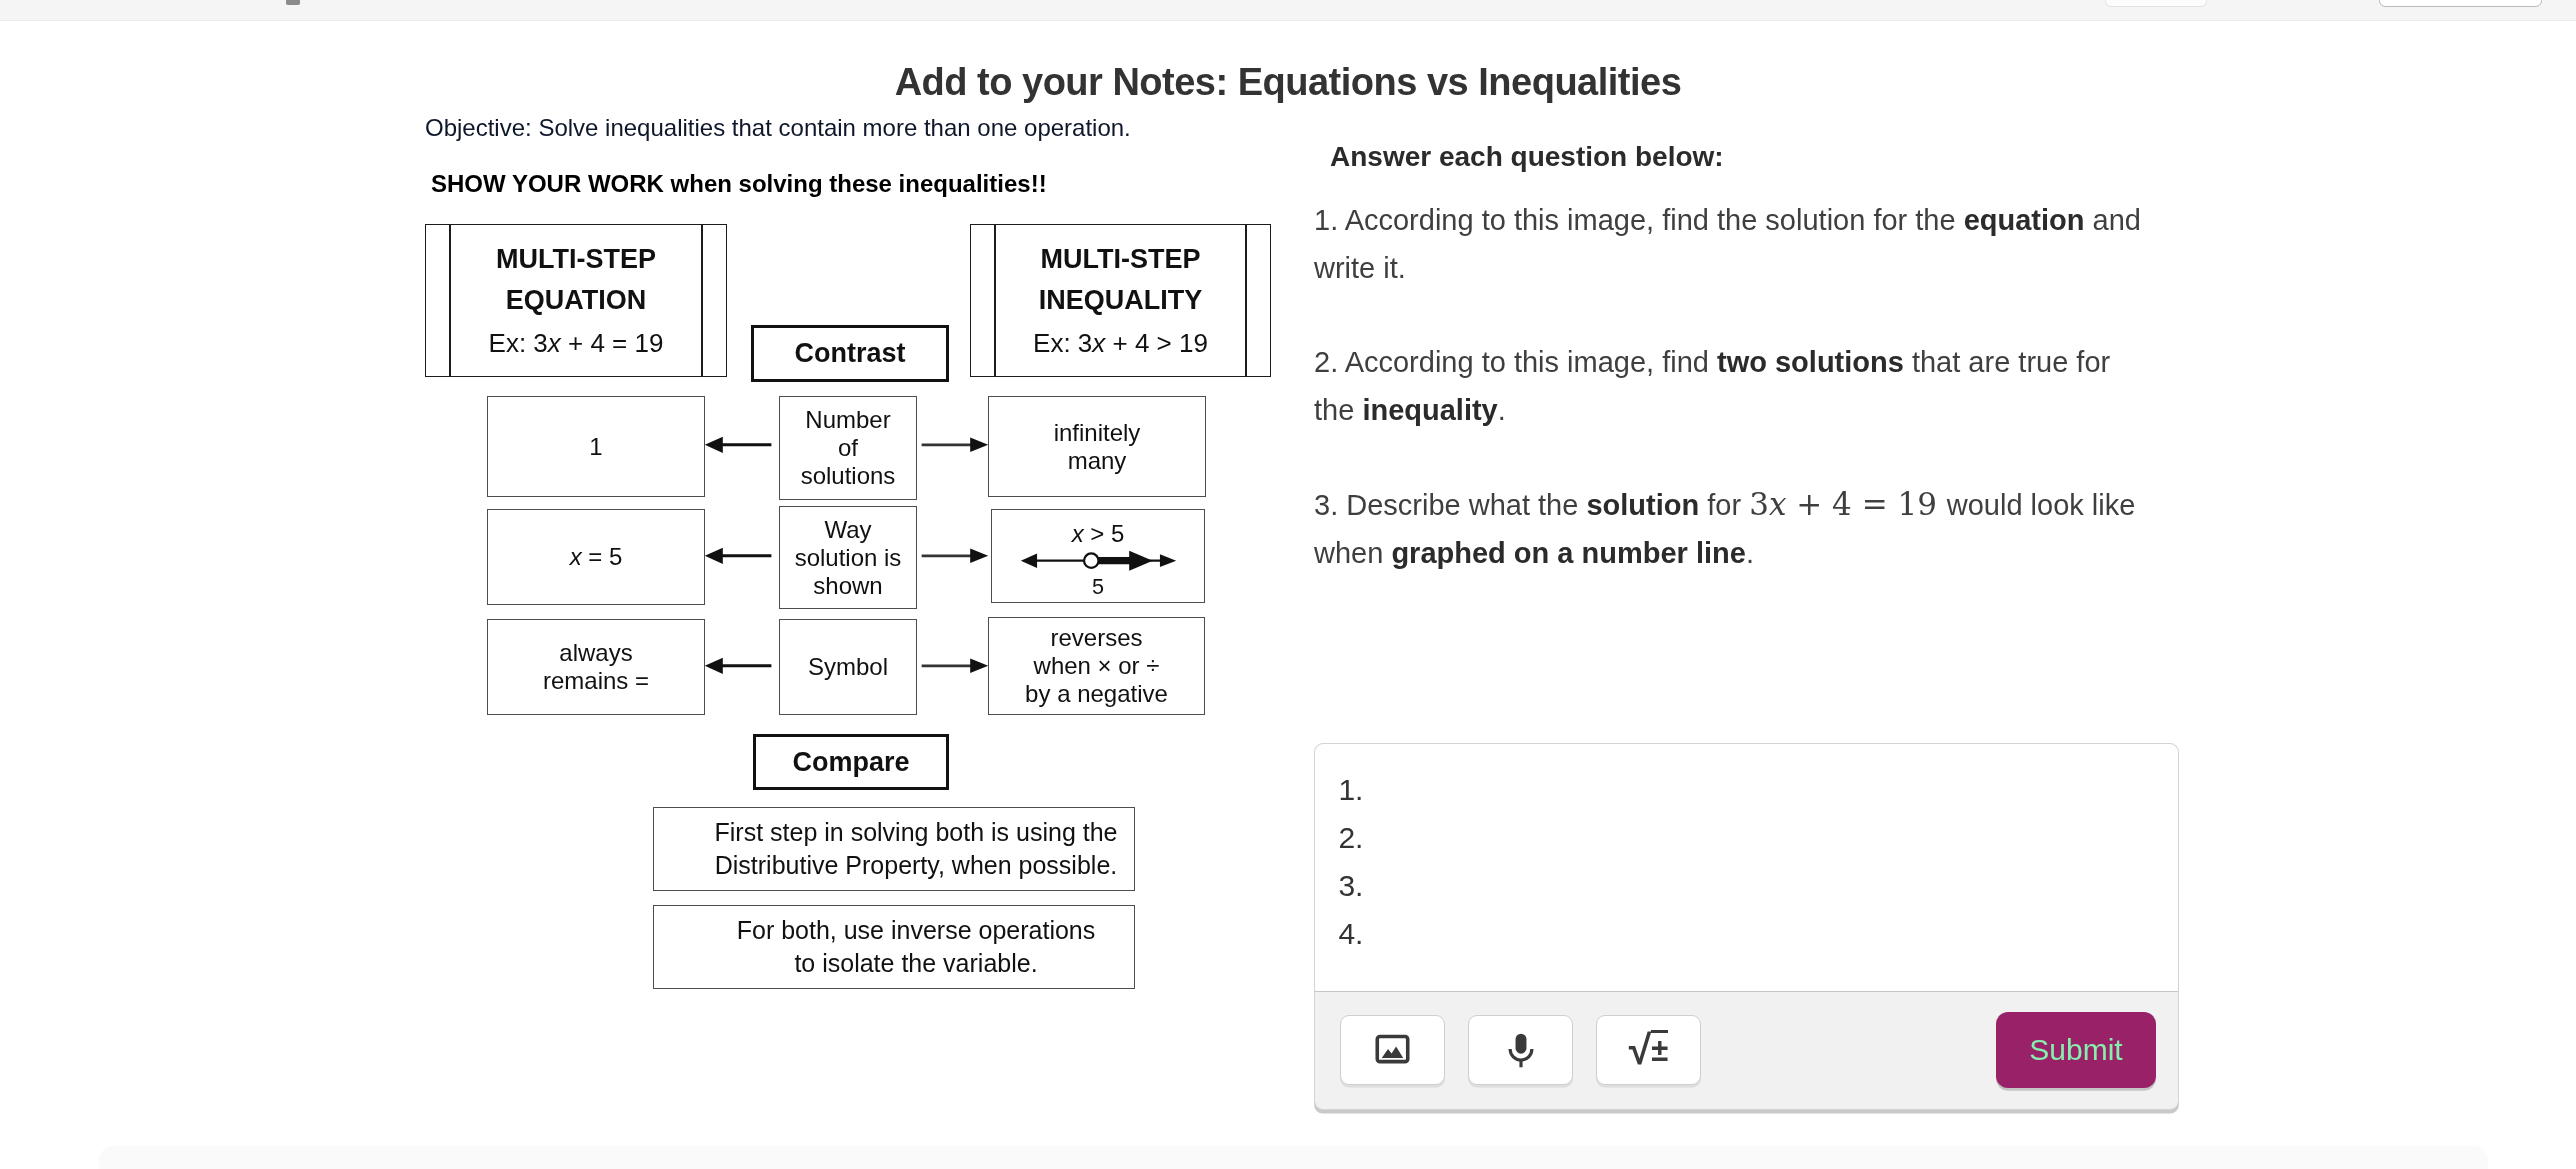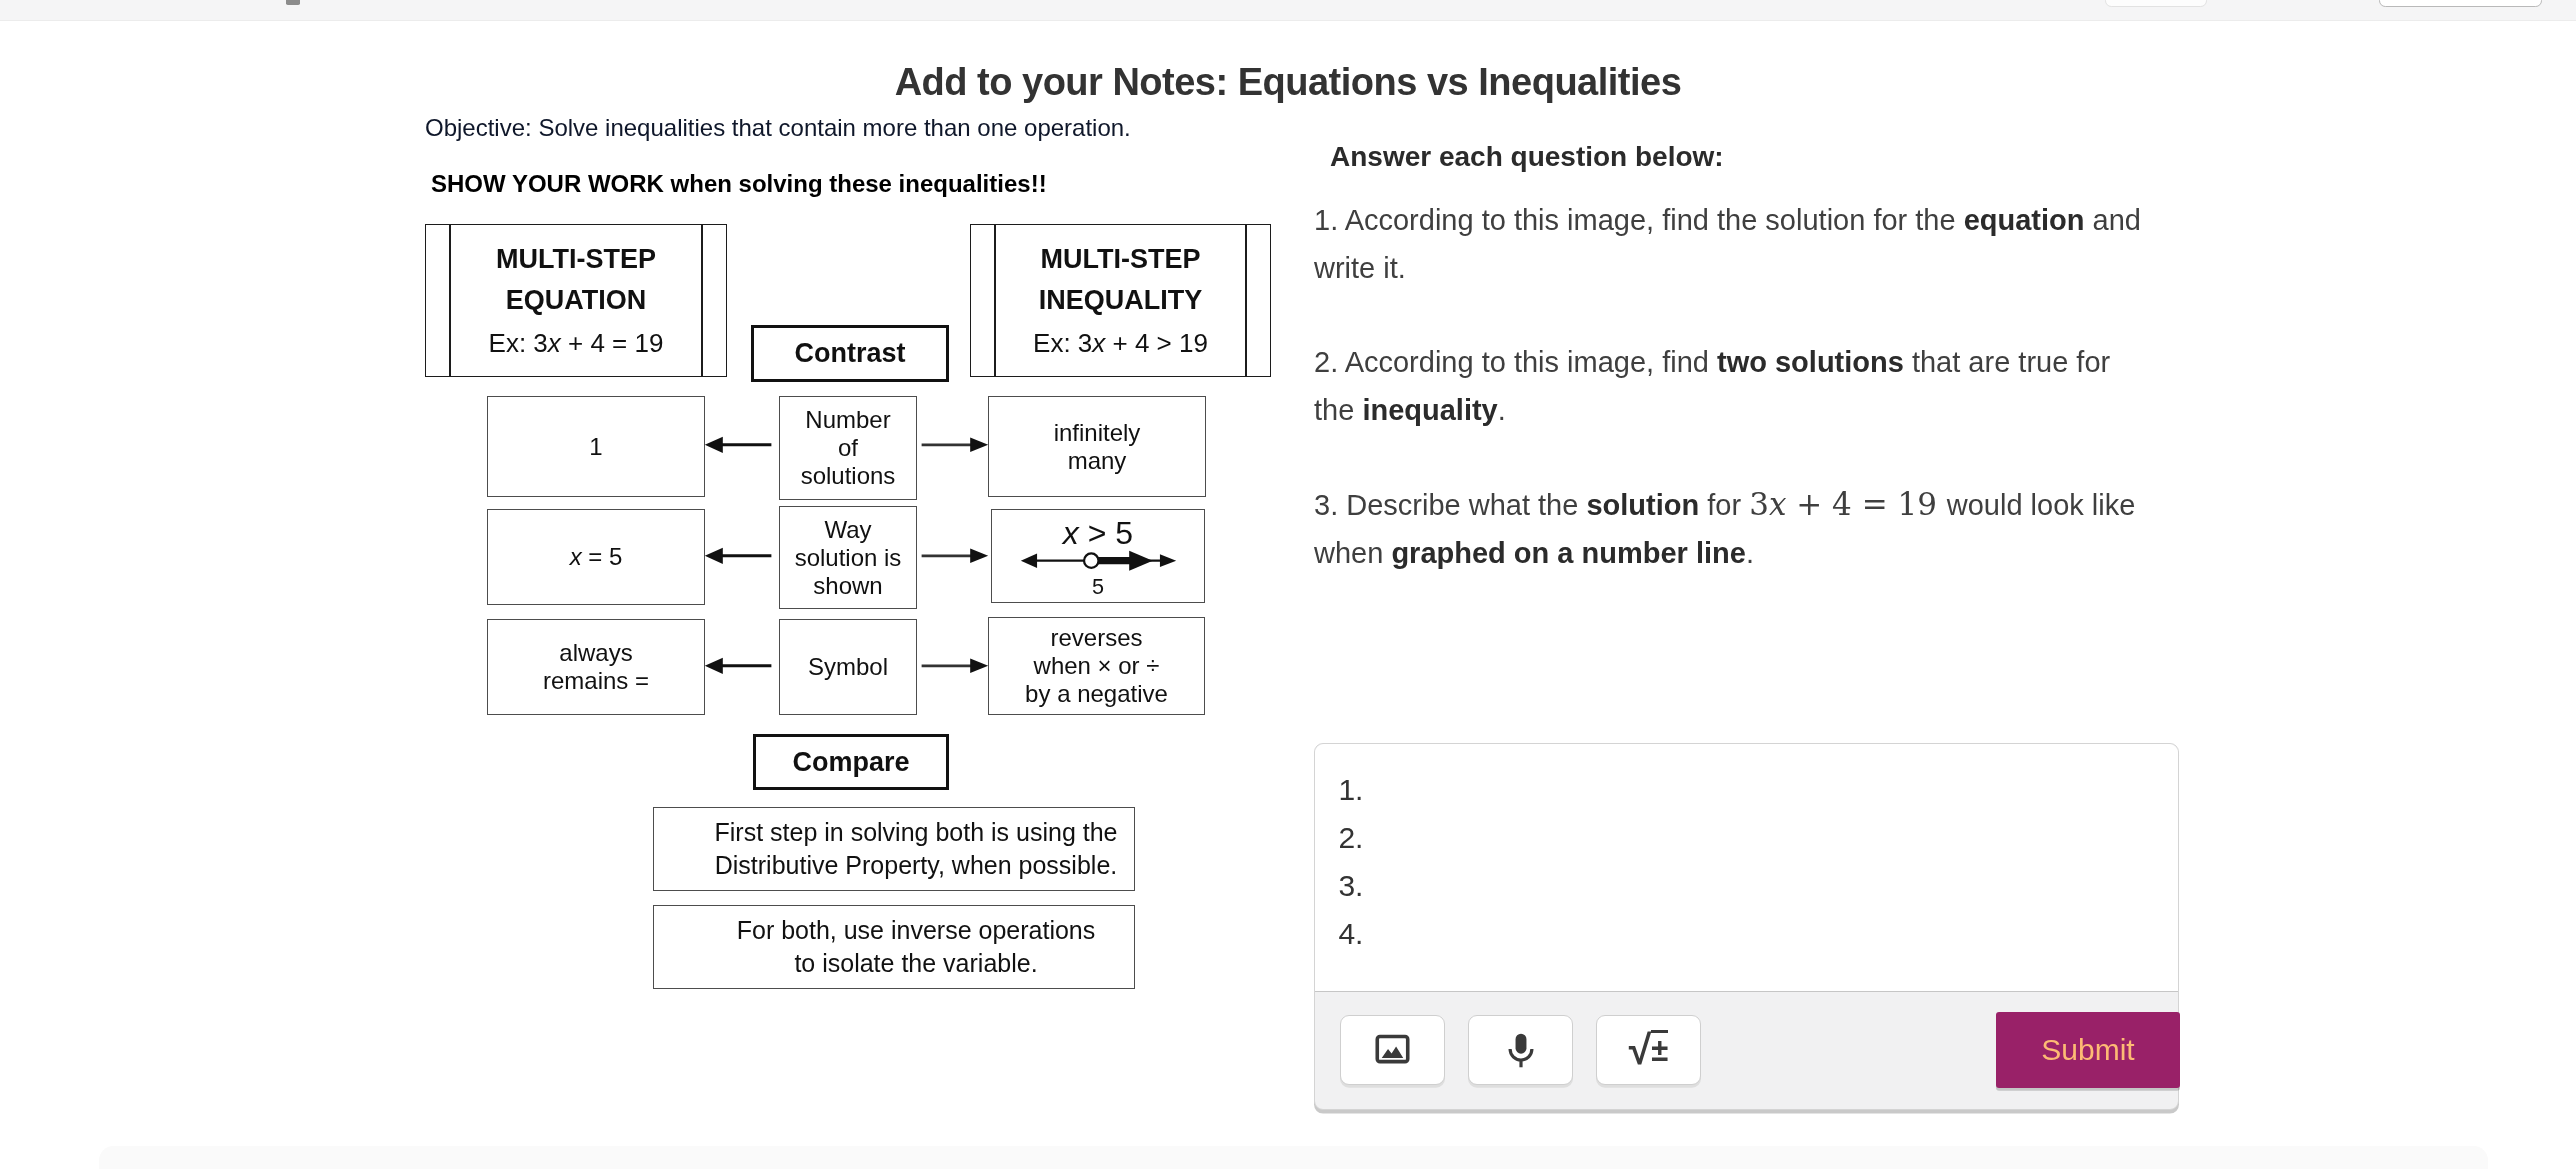--- a/index.html
+++ b/index.html
@@ -20,40 +20,40 @@
   .wbox{position:absolute;background:#fff;border:1.8px solid #4d4d4d;display:flex;flex-direction:column;align-items:center;justify-content:center;text-align:center;font-size:24px;line-height:28px;color:#111;white-space:pre-line;}
   .hdrbox{border:1.8px solid #1c1c1c;justify-content:flex-start;padding-top:14.4px;}
   .hdrbox .inline-l,.hdrbox .inline-r{position:absolute;top:0;bottom:0;width:1.8px;background:#1c1c1c;}
   .hdrbox .inline-l{left:23.4px;} .hdrbox .inline-r{right:23.4px;}
   .hdr-line{font-weight:700;font-size:27px;line-height:41px;}
   .hdr-ex{font-size:26px;line-height:41px;margin-top:1.8px;}
   .labelbox{border:3.6px solid #111;font-weight:700;font-size:27px;line-height:27px;}
   .it{font-style:italic;}
   .arrow{position:absolute;}
   .numline-label{font-size:21.6px;line-height:21.6px;margin-top:-1.8px;}
-  .r2r-top{font-size:32px;line-height:27px;margin-bottom:0;}
+  .r2r-top{font-size:24px;line-height:27px;margin-bottom:0;}
   .widebox{font-size:25px;line-height:33px;padding-left:44px;}
   
   .qcol{position:absolute;left:1314px;top:117px;width:901px;}
   .q-heading{font-size:28px;line-height:47px;font-weight:700;color:#2b2b2b;margin:16px;}
   .question{font-size:29px;line-height:48px;color:#3f3f3f;margin:0;}
   .question + .question{margin-top:46px;}
   .b{font-weight:700;color:#2b2b2b;}
   .i{font-style:italic;}
   .math{font-family:"DejaVu Serif",serif;font-size:31px;}
   
   .panel{position:absolute;left:1314px;top:743px;width:863px;height:365px;background:#f1f1f2;border:0.9px solid #d4d4d4;border-radius:9px;box-shadow:0 3.6px 0 #c9c9c9;}
   .answer-area{position:absolute;left:0;right:0;top:0;bottom:117px;background:#fff;border-radius:9px 9px 0 0;border-bottom:1.8px solid #c6c6c6;padding:21.6px 23.4px;box-sizing:border-box;font-size:30px;line-height:48px;color:#333;}
   .panel-footer{position:absolute;left:0;right:0;bottom:0;height:117px;}
   .tool-btn{position:absolute;top:23.4px;width:105px;height:70px;background:#fff;border:1.8px solid #cfcfcf;border-radius:9px;box-shadow:0 2.7px 0 #dedede;display:flex;align-items:center;justify-content:center;cursor:pointer;box-sizing:border-box;}
   .tool-btn svg{display:block;}
   .eq-glyph{font-size:38px;font-weight:700;color:#3a3a3a;line-height:38px;display:flex;align-items:flex-start;}
   .eq-glyph .sqrt{font-size:41px;line-height:40px;}
   .eq-glyph .pm{border-top:3.6px solid #3a3a3a;font-size:31px;line-height:36px;padding-top:0px;}
-  .submit-btn{position:absolute;top:20px;left:681px;width:184px;height:76px;border:none;border-radius:3px;color:#fdba74;font-size:30px;font-family:"Liberation Sans",sans-serif;box-shadow:0 2.7px 0 rgba(0,0,0,0.18);cursor:pointer;display:flex;align-items:center;justify-content:center;}
+  .submit-btn{position:absolute;top:20px;left:681px;width:160px;height:76px;border:none;border-radius:12px;color:#86efac;font-size:30px;font-family:"Liberation Sans",sans-serif;box-shadow:0 2.7px 0 rgba(0,0,0,0.18);cursor:pointer;display:flex;align-items:center;justify-content:center;}
   
   .bottom-band{position:absolute;left:99px;top:1146px;width:2389px;height:23.4px;background:#fafafa;border-radius:14.4px 14.4px 0 0;}
 </style>
 </head>
 <body>
 
 <div class="topbar">
   <div class="topbar-fragment-dark"></div>
   <div class="topbar-partial-a"></div>
   <div class="topbar-partial-b"></div>

